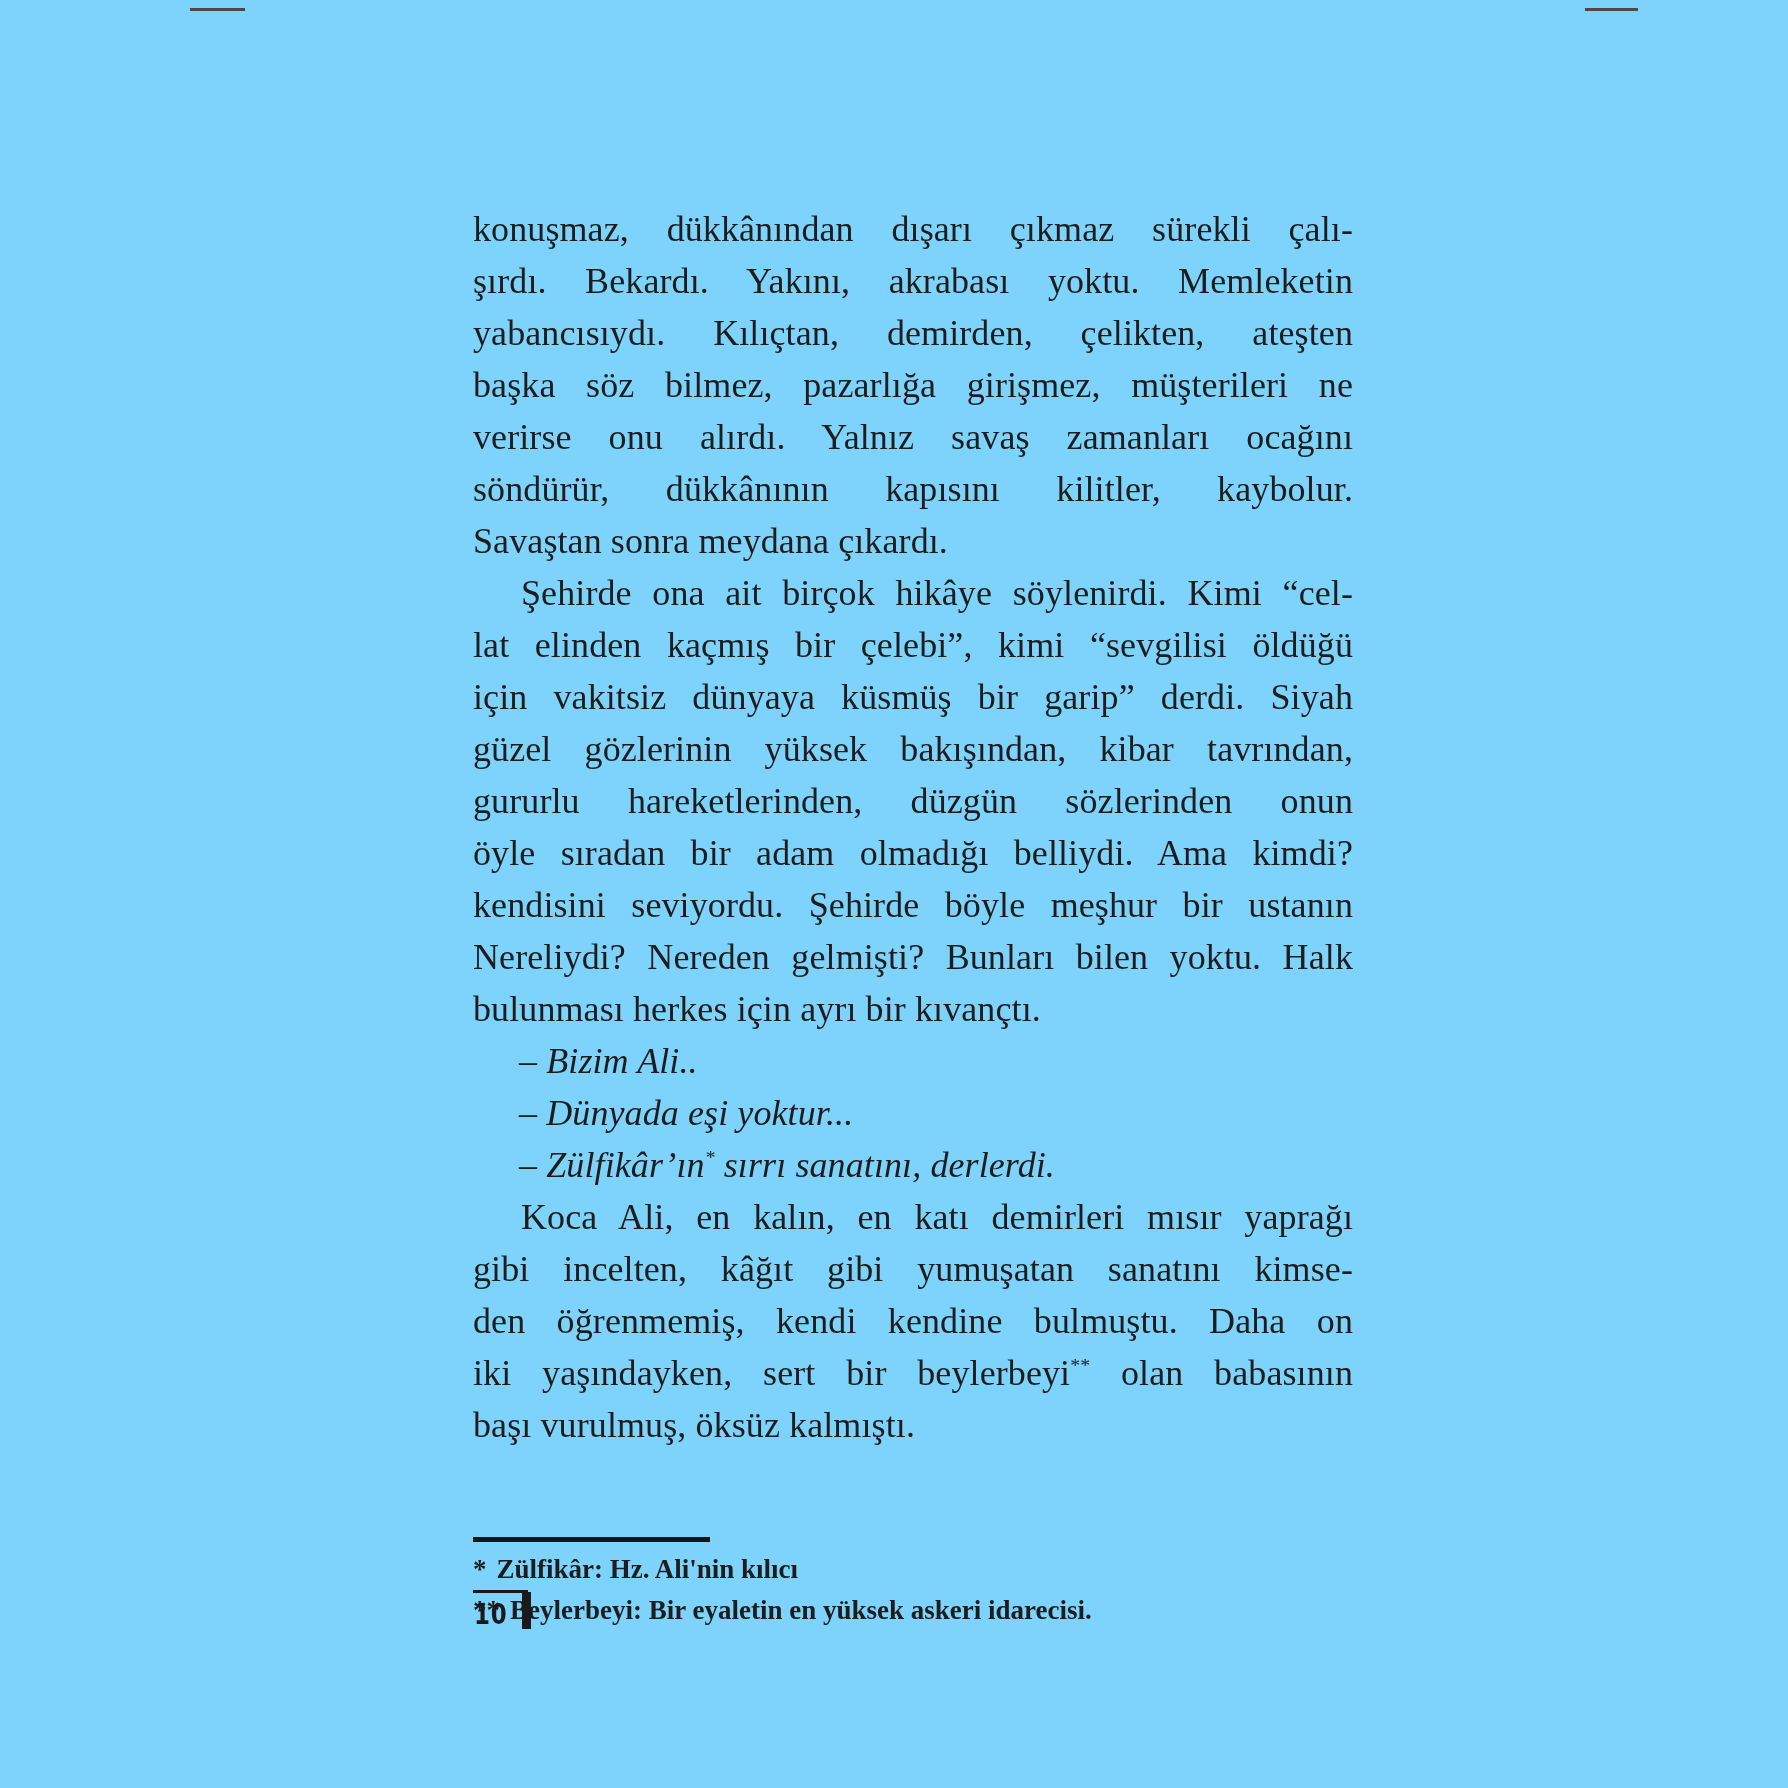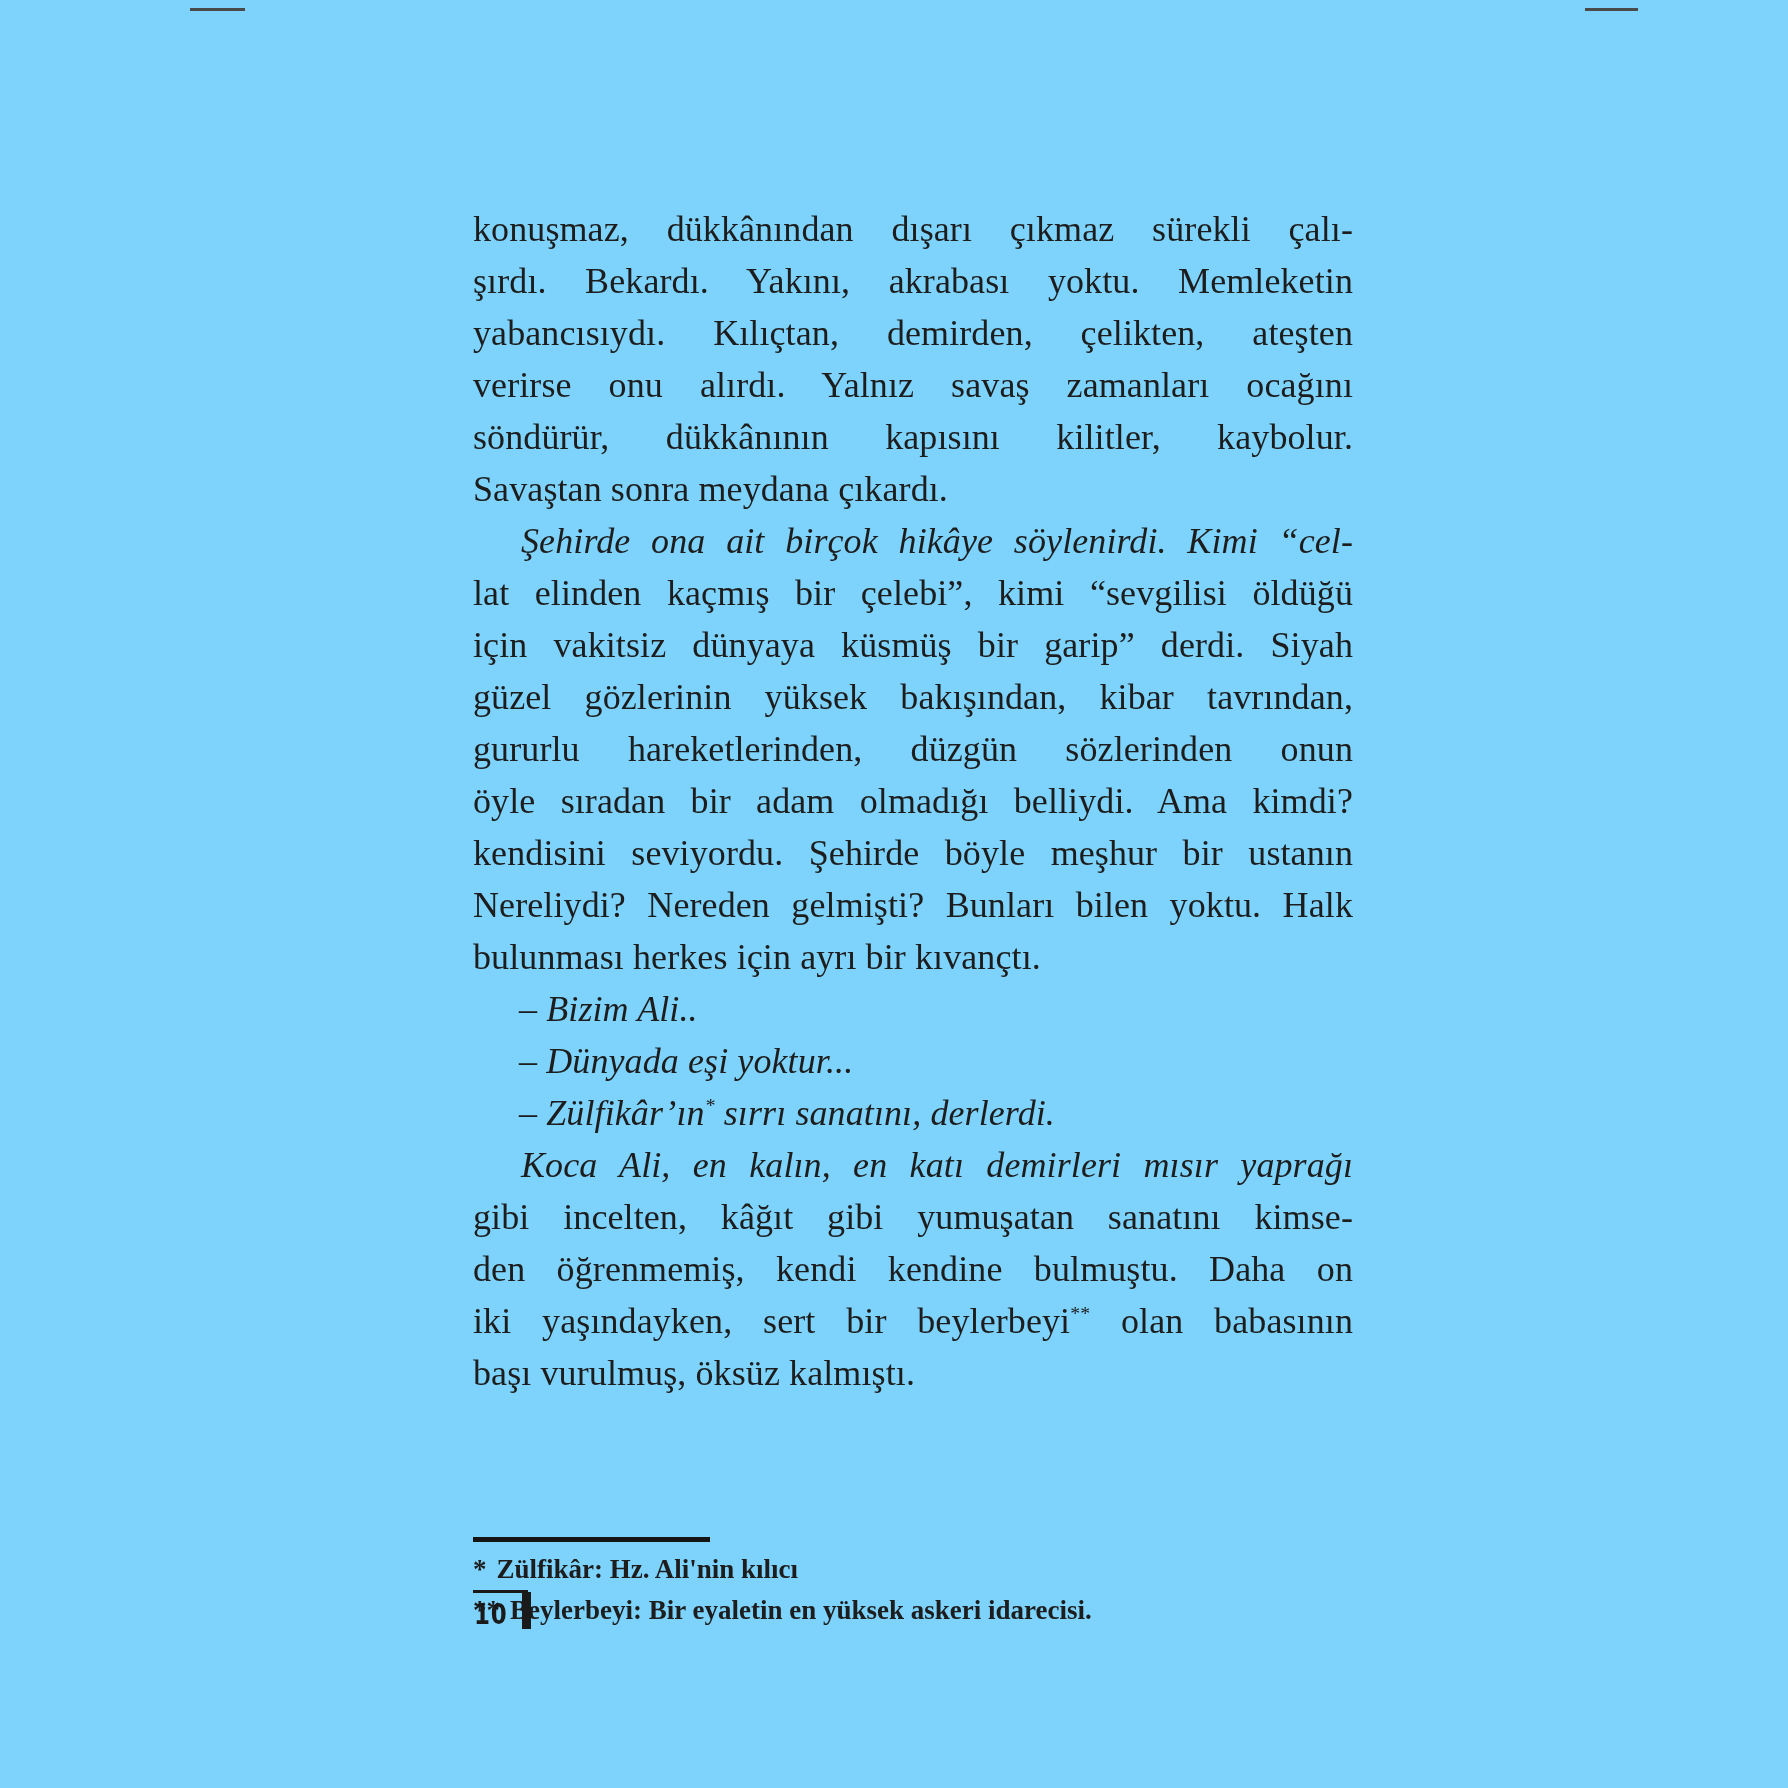--- a/index.html
+++ b/index.html
@@ -27,21 +27,21 @@
     width: 880px;
     font-size: 36px;
     line-height: 52px;
     letter-spacing: 0.1px;
   }
   .line { min-height: 52px; }
   .line.j {
     text-align: justify;
     text-align-last: justify;
   }
-  .line.ind { text-indent: 48px; font-style: italic; }
+  .line.ind { text-indent: 48px; }
   .line.dlg { padding-left: 46px; font-style: italic; }
   .text-block sup, .line sup {
     font-size: 55%;
     line-height: 0;
     vertical-align: super;
   }
 
   .footnote-rule {
     position: absolute;
     left: 473px;
@@ -86,20 +86,21 @@
 
 <div class="page" style="background: #7dd3fc; color: rgb(29, 29, 29);">
   <div class="crop-mark crop-left"></div>
   <div class="crop-mark crop-right"></div>
 
   <div class="text-block">
       <div class="para">
         <div class="line j">konuşmaz, dükkânından dışarı çıkmaz sürekli çalı-</div>
         <div class="line j">şırdı. Bekardı. Yakını, akrabası yoktu. Memleketin</div>
         <div class="line j">yabancısıydı. Kılıçtan, demirden, çelikten, ateşten</div>
+        <div class="line j">başka söz bilmez, pazarlığa girişmez, müşterileri ne</div>
         <div class="line j">verirse onu alırdı. Yalnız savaş zamanları ocağını</div>
         <div class="line j">söndürür, dükkânının kapısını kilitler, kaybolur.</div>
         <div class="line">Savaştan sonra meydana çıkardı.</div>
       </div>
       <div class="para">
         <div class="line j ind">Şehirde ona ait birçok hikâye söylenirdi. Kimi “cel-</div>
         <div class="line j">lat elinden kaçmış bir çelebi”, kimi “sevgilisi öldüğü</div>
         <div class="line j">için vakitsiz dünyaya küsmüş bir garip” derdi. Siyah</div>
         <div class="line j">güzel gözlerinin yüksek bakışından, kibar tavrından,</div>
         <div class="line j">gururlu hareketlerinden, düzgün sözlerinden onun</div>

